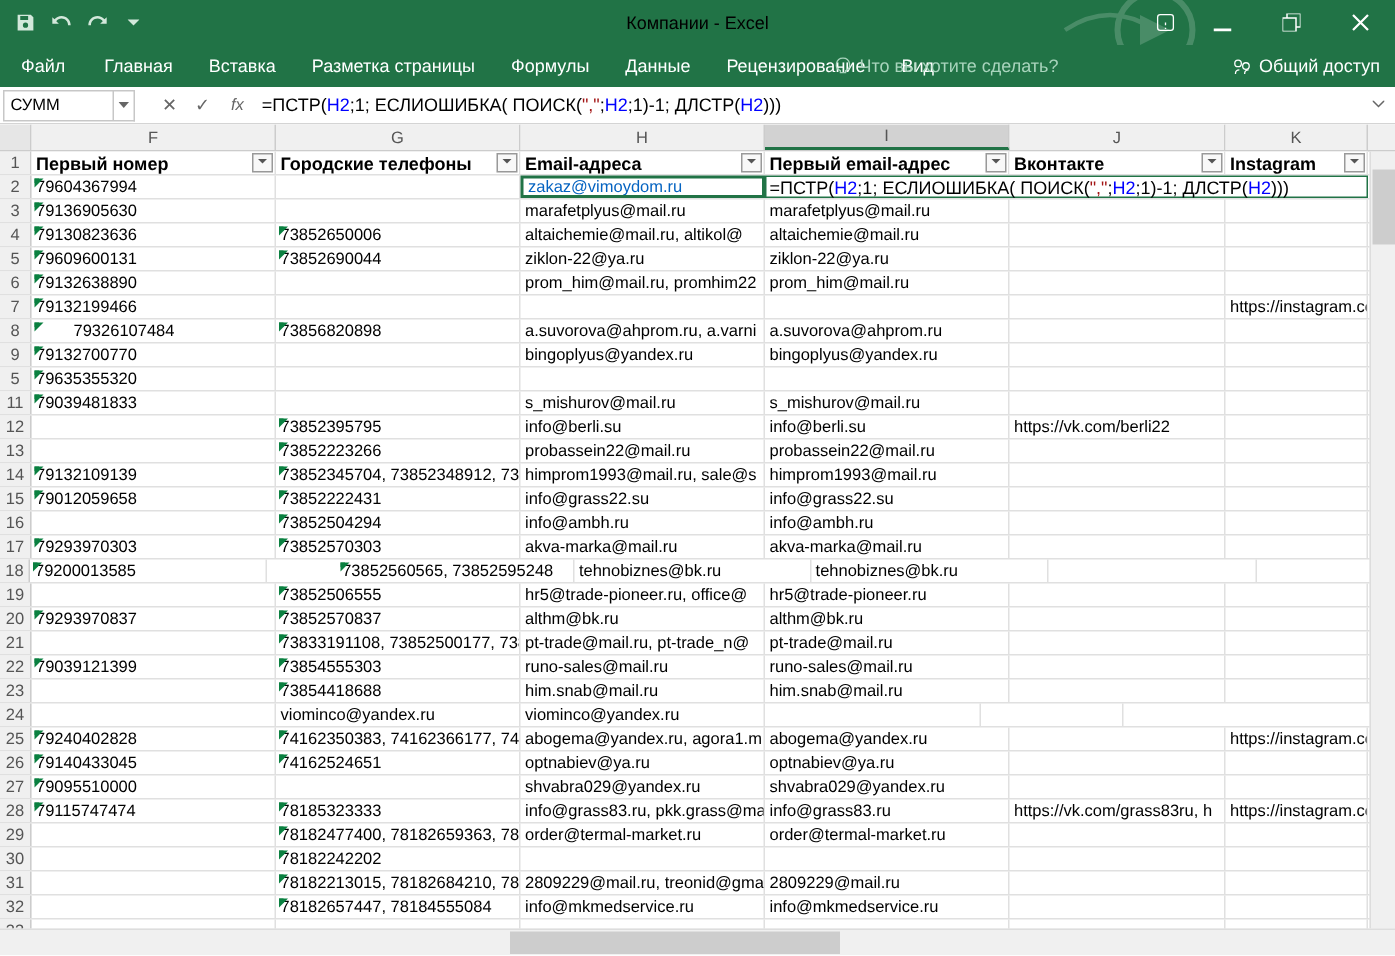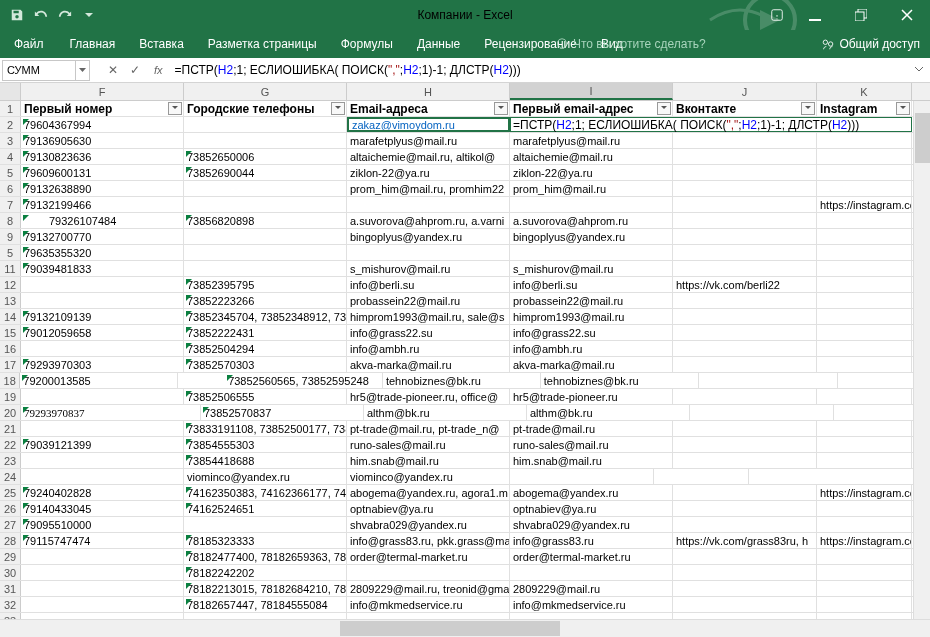--- a/index.html
+++ b/index.html
@@ -356,21 +356,21 @@
         <div class="rh">19</div>
         <div class="cell" style="width: 163px;"></div>
         <div class="cell" style="width: 163px; position: relative;">73852506555<span class="txt-mark"></span></div>
         <div class="cell" style="width: 163px;">hr5@trade-pioneer.ru, office@</div>
         <div class="cell" style="width: 163px;">hr5@trade-pioneer.ru</div>
         <div class="cell" style="width: 144px;"></div>
         <div class="cell" style="width: 95px;"></div>
       </div>
       <div class="grow">
         <div class="rh">20</div>
-        <div class="cell" style="width: 180px; position: relative; font-family: Liberation Serif, serif;">79293970837<span class="txt-mark"></span></div>
+        <div class="cell" style="width: 163px; position: relative;">79293970837<span class="txt-mark"></span></div>
         <div class="cell" style="width: 163px; position: relative;">73852570837<span class="txt-mark"></span></div>
         <div class="cell" style="width: 163px;">althm@bk.ru</div>
         <div class="cell" style="width: 163px;">althm@bk.ru</div>
         <div class="cell" style="width: 144px;"></div>
         <div class="cell" style="width: 95px;"></div>
       </div>
       <div class="grow">
         <div class="rh">21</div>
         <div class="cell" style="width: 163px;"></div>
         <div class="cell" style="width: 163px; position: relative;">73833191108, 73852500177, 7385<span class="txt-mark"></span></div>

